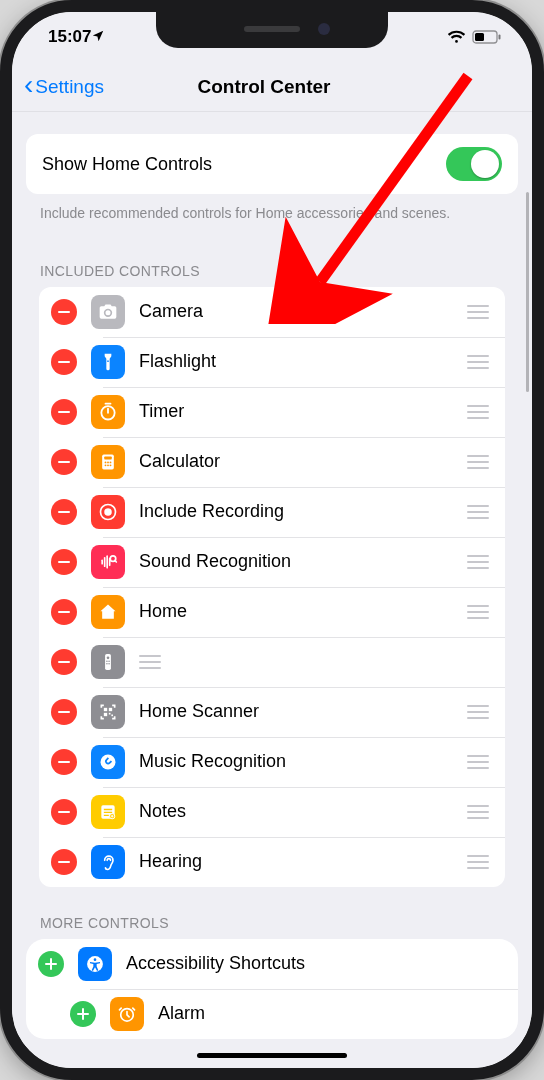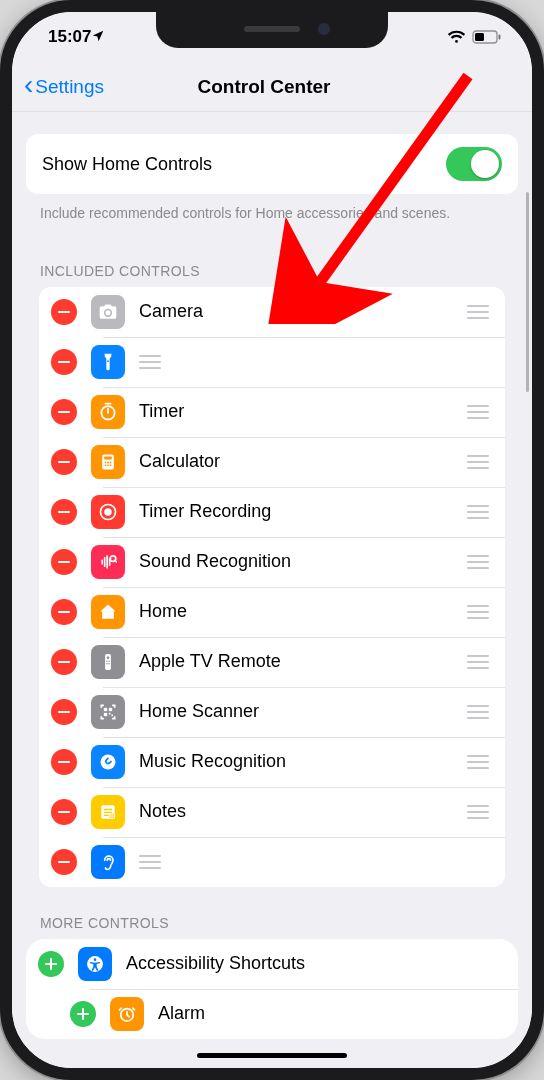--- a/index.html
+++ b/index.html
@@ -338,20 +338,21 @@
               <span></span>
             </div>
           </div>
           <div class="row">
             <div class="action-btn remove"></div>
             <div class="app-icon" style="background: rgb(11, 132, 255);">
               <svg width="20" height="20" viewBox="0 0 24 24" fill="#fff">
                 <path d="M8 2h8v3l-2 3v12a2 2 0 01-2 2h0a2 2 0 01-2-2V8L8 5V2zm4 8a1 1 0 100 2 1 1 0 000-2z"></path>
               </svg>
             </div>
+            <div class="row-label">Flashlight</div>
             <div class="drag">
               <span></span>
               <span></span>
               <span></span>
             </div>
           </div>
           <div class="row">
             <div class="action-btn remove"></div>
             <div class="app-icon" style="background: rgb(255, 149, 0);">
               <svg width="20" height="20" viewBox="0 0 24 24" fill="none" stroke="#fff" stroke-width="2.2">
@@ -388,21 +389,21 @@
             </div>
           </div>
           <div class="row">
             <div class="action-btn remove"></div>
             <div class="app-icon" style="background: rgb(255, 59, 48);">
               <svg width="20" height="20" viewBox="0 0 24 24">
                 <circle cx="12" cy="12" r="9" fill="none" stroke="#fff" stroke-width="2"></circle>
                 <circle cx="12" cy="12" r="4.5" fill="#fff"></circle>
               </svg>
             </div>
-            <div class="row-label">Timer Recording</div>
+            <div class="row-label">Include Recording</div>
             <div class="drag">
               <span></span>
               <span></span>
               <span></span>
             </div>
           </div>
           <div class="row">
             <div class="action-btn remove"></div>
             <div class="app-icon" style="background: rgb(255, 45, 85);">
               <svg width="20" height="20" viewBox="0 0 24 24" stroke="#fff" stroke-width="2" stroke-linecap="round">
@@ -440,21 +441,20 @@
             <div class="app-icon" style="background: rgb(142, 142, 147);">
               <svg width="20" height="20" viewBox="0 0 24 24" fill="#fff">
                 <rect x="8.5" y="2.5" width="7" height="19" rx="2"></rect>
                 <circle cx="12" cy="7" r="1.6" fill="#8e8e93"></circle>
                 <circle cx="10.7" cy="11" r=".9" fill="#8e8e93"></circle>
                 <circle cx="13.3" cy="11" r=".9" fill="#8e8e93"></circle>
                 <circle cx="10.7" cy="14" r=".9" fill="#8e8e93"></circle>
                 <circle cx="13.3" cy="14" r=".9" fill="#8e8e93"></circle>
               </svg>
             </div>
-            <div class="row-label">Apple TV Remote</div>
             <div class="drag">
               <span></span>
               <span></span>
               <span></span>
             </div>
           </div>
           <div class="row">
             <div class="action-btn remove"></div>
             <div class="app-icon" style="background: rgb(142, 142, 147);">
               <svg width="20" height="20" viewBox="0 0 24 24" fill="#fff">
@@ -508,20 +508,21 @@
             </div>
           </div>
           <div class="row">
             <div class="action-btn remove"></div>
             <div class="app-icon" style="background: rgb(2, 122, 255);">
               <svg width="20" height="20" viewBox="0 0 24 24" fill="none" stroke="#fff" stroke-width="2">
                 <path d="M8 10a5 5 0 0110 0c0 3-2 4-2.5 6S14 21 11.5 21 9 19 9 19" stroke-linecap="round"></path>
                 <path d="M11 10a2 2 0 014 0" stroke-linecap="round"></path>
               </svg>
             </div>
+            <div class="row-label">Hearing</div>
             <div class="drag">
               <span></span>
               <span></span>
               <span></span>
             </div>
           </div>
         </div>
 
       <div class="section-header more">MORE CONTROLS</div>
 

